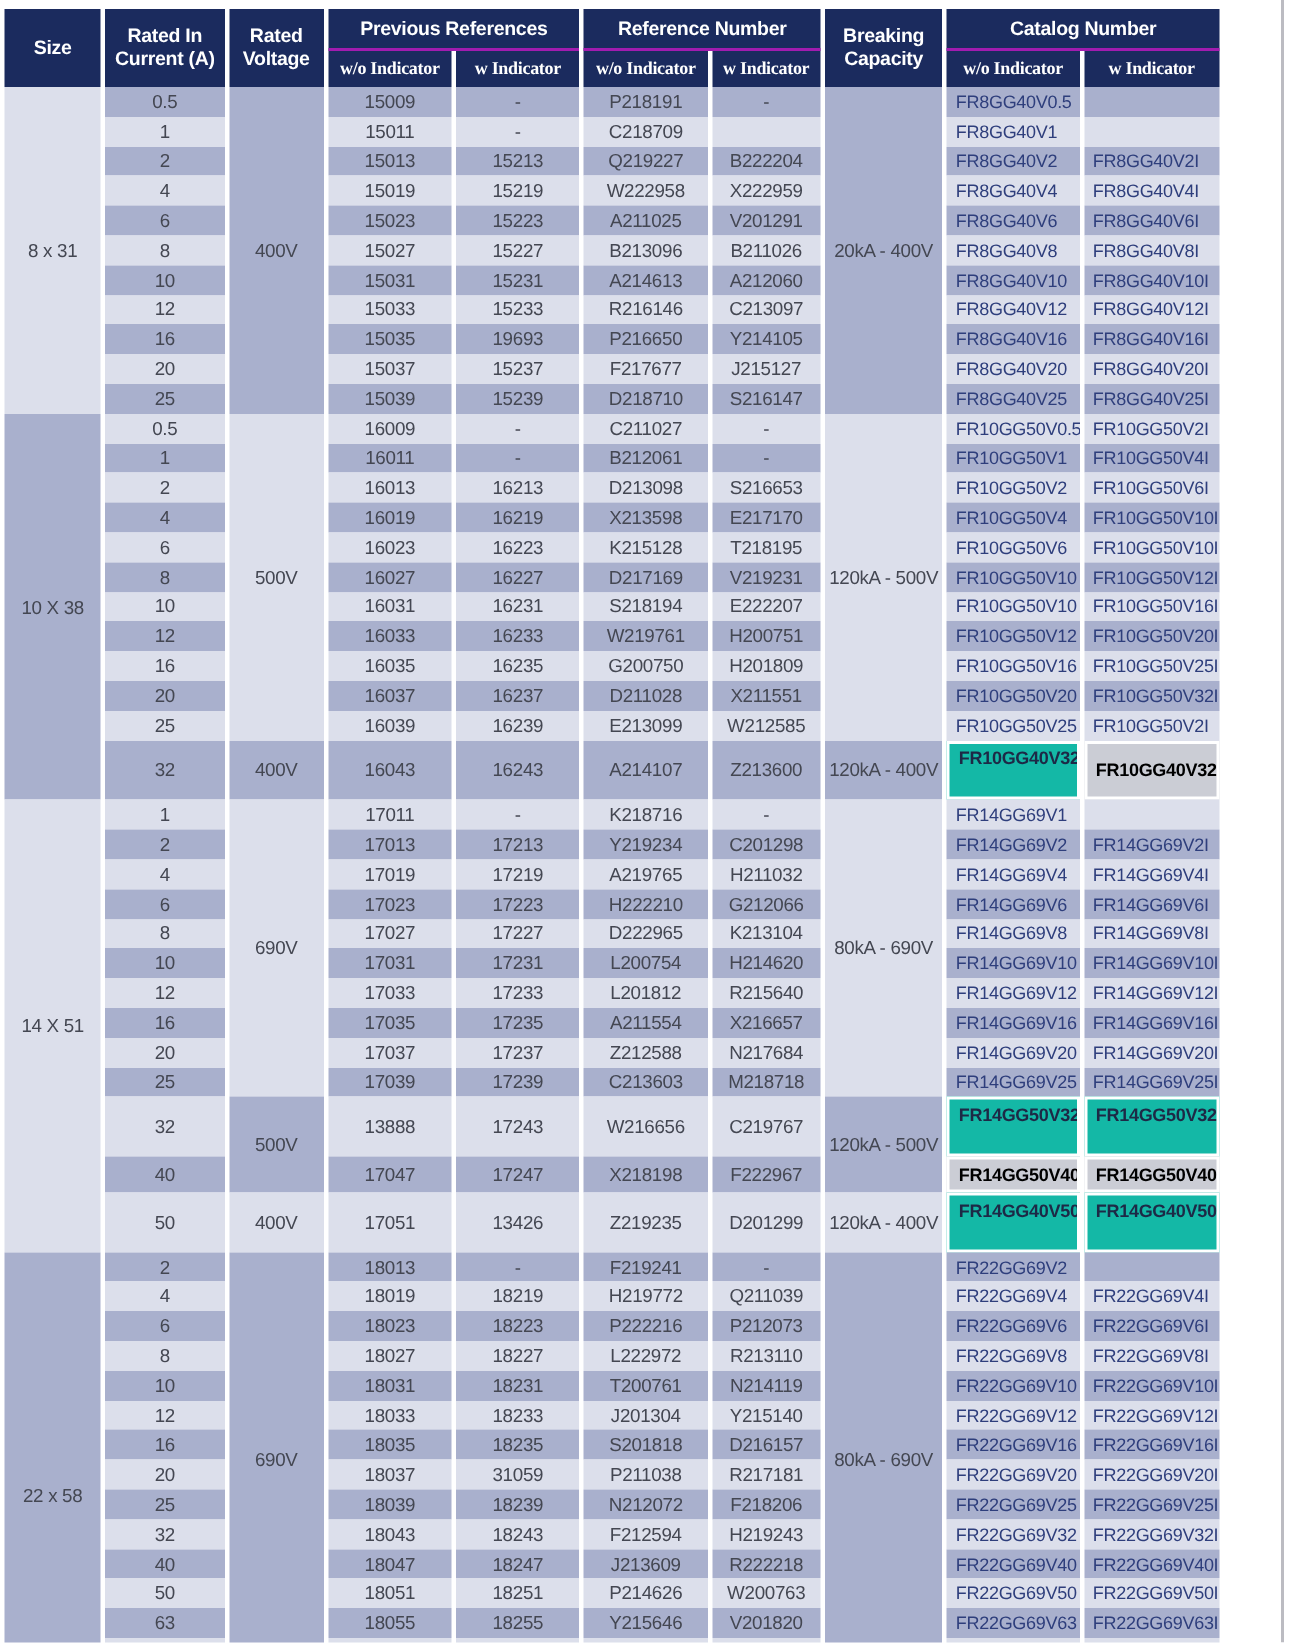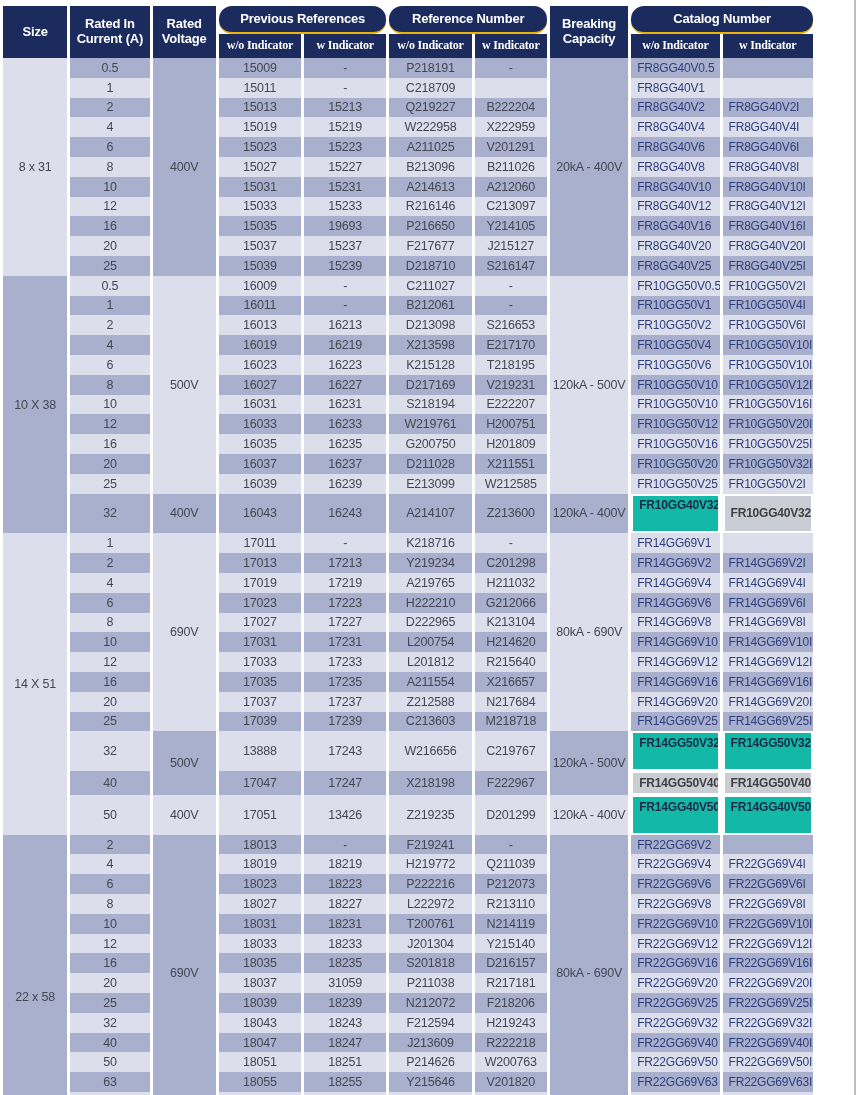--- a/index.html
+++ b/index.html
@@ -14,34 +14,34 @@
     width:816px;
   }
   
   thead th{
     background:#1b2b5e;color:#ffffff;font-weight:600;
     font-size:13px;line-height:1.15;text-align:center;vertical-align:middle;
     letter-spacing:-0.2px;padding:1px 2px;
   }
   thead tr.grp th{height:24px;}
   thead tr.sub th{height:22px;font-size:12px;font-family:Liberation Serif, serif;}
-  thead th.span2{border-bottom:2px solid #eab308;border-radius:13px;}
+  thead th.span2{border-bottom:2px solid #a21caf;}
   
   tbody td{
     height:19.8px;font-size:12.5px;letter-spacing:-0.2px;
     text-align:center;vertical-align:middle;color:#444752;
     padding:0 2px;overflow:hidden;white-space:nowrap;
   }
   tbody td.dark{background:#a9b0cd;}
   tbody td.light{background:#dcdfeb;}
   tbody td.cat{
     text-align:left;padding-left:6px;color:#2e3e7c;font-size:12px;
   }
   tbody td.hl-gray{
-    background:#cbcdd5;color:#404040;font-weight:bold;
+    background:#cbcdd5;color:#000000;font-weight:bold;
     border:2px solid #ffffff;padding-top:0;padding-bottom:0;
   }
   tbody td.hl-white{
     background:#14b8a6;color:#1d2946;font-weight:bold;
     border:2px solid #ffffff;padding-top:0;padding-bottom:16px;
   }
   .right-edge-line{
     position:absolute;top:0;bottom:0;left:854px;width:2px;background:#bcbcc2;
   }
 </style>

